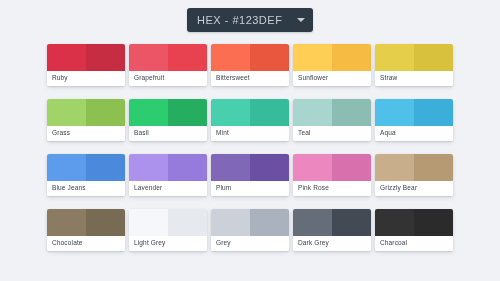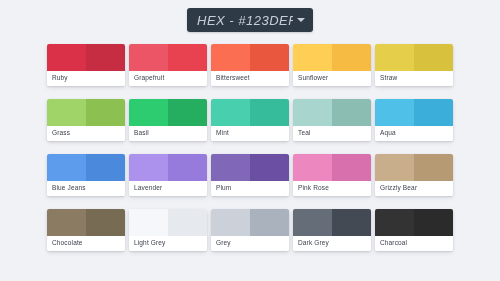--- a/index.html
+++ b/index.html
@@ -41,26 +41,25 @@
     display: flex;
     align-items: center;
     padding: 0 8px 0 10px;
     box-sizing: border-box;
     cursor: pointer;
     box-shadow: 0 1px 2px rgba(20,26,34,0.18);
   }
   .dropdown-label {
     flex: 1 1 auto;
     color: #c8ced6;
-    font-size: 13px;
+    font-size: 11px;
     letter-spacing: 0.5px;
     white-space: nowrap;
     overflow: hidden;
     line-height: 1;
-    font-style: italic;
   }
   .chevron {
     flex: 0 0 auto;
     width: 0;
     height: 0;
     border-left: 4px solid transparent;
     border-right: 4px solid transparent;
     border-top: 4px solid #c8ced6;
     margin-left: 4px;
   }

